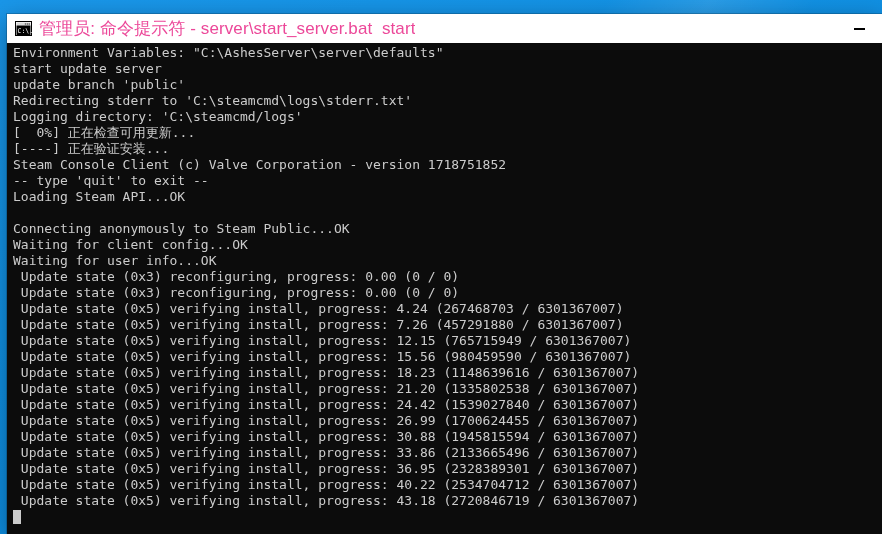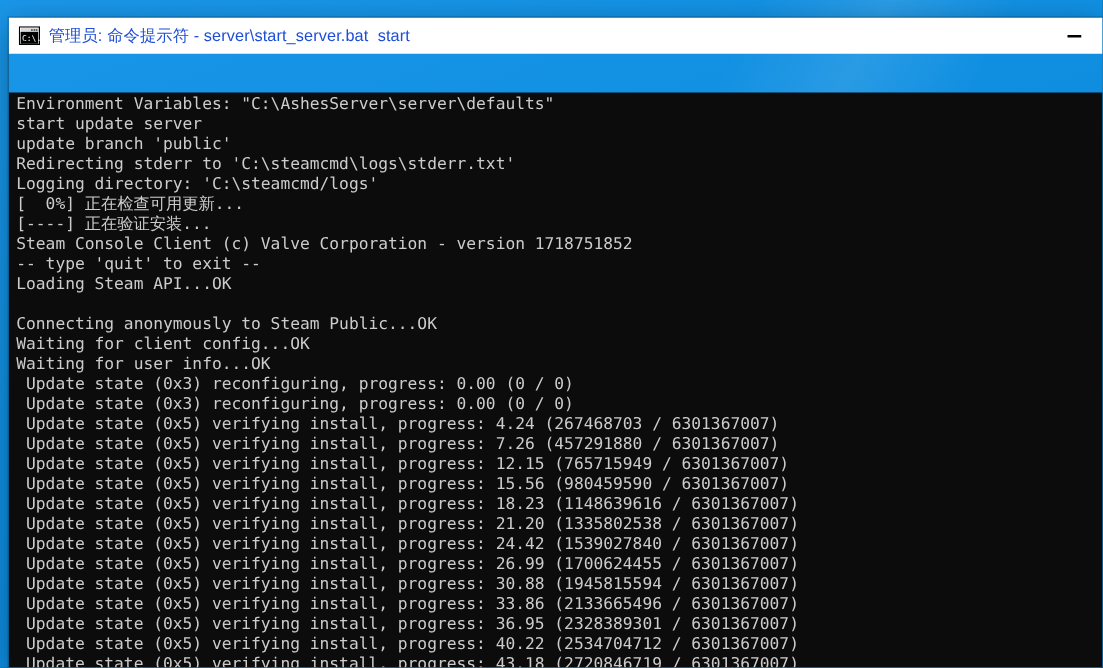--- a/index.html
+++ b/index.html
@@ -47,22 +47,22 @@
   #cmd-icon {
     width: 17px;
     height: 15px;
     margin-left: 8px;
     margin-right: 7px;
     flex: none;
     position: relative;
   }
 
   #titlebar-text {
-    font-size: 13px;
-    color: #1d4ed8;
+    font-size: 17px;
+    color: #ec4899;
     line-height: 29px;
     letter-spacing: 0.1px;
     white-space: pre;
     overflow: hidden;
   }
 
   #window-controls {
     position: absolute;
     right: 0;
     top: 0;
@@ -89,21 +89,20 @@
   }
 
   
   #console {
     flex: 1;
     background: #0c0c0c;
     position: relative;
     overflow: hidden;
     padding: 2px 0 0 6px;
     box-sizing: border-box;
-    margin-top: 31px;
   }
 
   #console-lines {
     font-family: "DejaVu Sans Mono", "Liberation Mono", monospace;
     font-size: 13px;
     line-height: 16px;
     color: #cccccc;
     white-space: pre;
     letter-spacing: 0px;
   }

